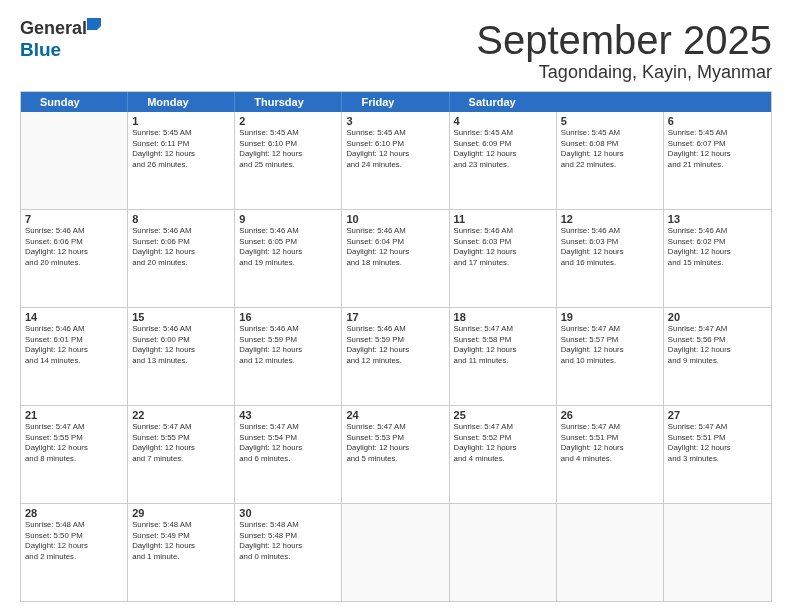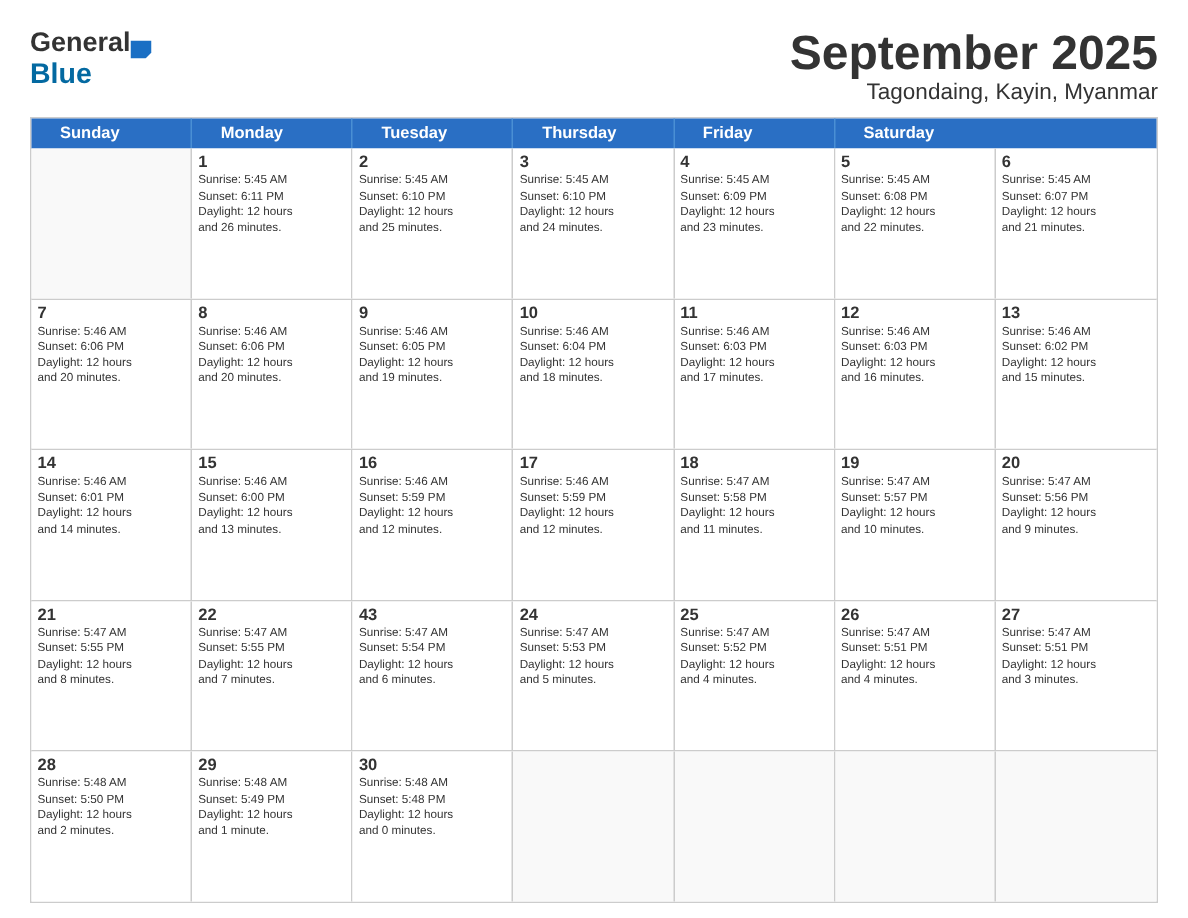--- a/index.html
+++ b/index.html
@@ -20,27 +20,27 @@
     .header {
       display: flex;
       justify-content: space-between;
       align-items: flex-start;
       margin-bottom: 8px;
     }
     .title-block {
       text-align: right;
     }
     .month-title {
-      font-size: 32px;
-      font-weight: bold;
+      font-size: 40px;
+      font-weight: normal;
       color: #333;
       line-height: 1.1;
     }
     .subtitle {
-      font-size: 15px;
+      font-size: 18px;
       color: #333;
     }
     .calendar {
       flex: 1;
       display: flex;
       flex-direction: column;
       border: 1px solid #ccc;
     }
     .cal-header {
       display: grid;
@@ -97,40 +97,39 @@
       gap: 4px;
     }
   </style>
 </head>
 <body>
 
 <div class="page">
   <div class="header">
     <div class="logo-wrapper">
         <div style="display: flex; flex-direction: column; align-items: flex-start;">
-          <div style="display: flex; align-items: flex-end;">
+          <div style="display: flex; align-items: flex-start;">
             <span style="font-size:18px;font-weight:bold;color:#333;">General</span>
             <svg width="14" height="12" viewBox="0 0 14 12">
               <polygon points="0,0 14,0 14,8 10,12 0,12" fill="#1a6fc4"></polygon>
             </svg>
           </div>
           <div style="font-size: 19px; font-weight: bold; color: #0369a1;">Blue</div>
         </div>
       </div>
     <div class="title-block">
       <div class="month-title">September 2025</div>
       <div class="subtitle">Tagondaing, Kayin, Myanmar</div>
     </div>
   </div>
 
   <div class="calendar">
     <div class="cal-header">
     <div class="cal-header-cell">Sunday</div>
         <div class="cal-header-cell">Monday</div>
-        <div class="cal-header-cell">Tuesday</div>
         <div class="cal-header-cell">Thursday</div>
         <div class="cal-header-cell">Friday</div>
         <div class="cal-header-cell">Saturday</div>
       </div>
     <div class="cal-body">
     <div class="cal-row">
           <div class="cal-cell empty"></div>
           <div class="cal-cell">
             <span class="day-num">1</span>
             <div class="cell-text">Sunrise: 5:45 AM<br>Sunset: 6:11 PM<br>Daylight: 12 hours<br>and 26 minutes.</div>

